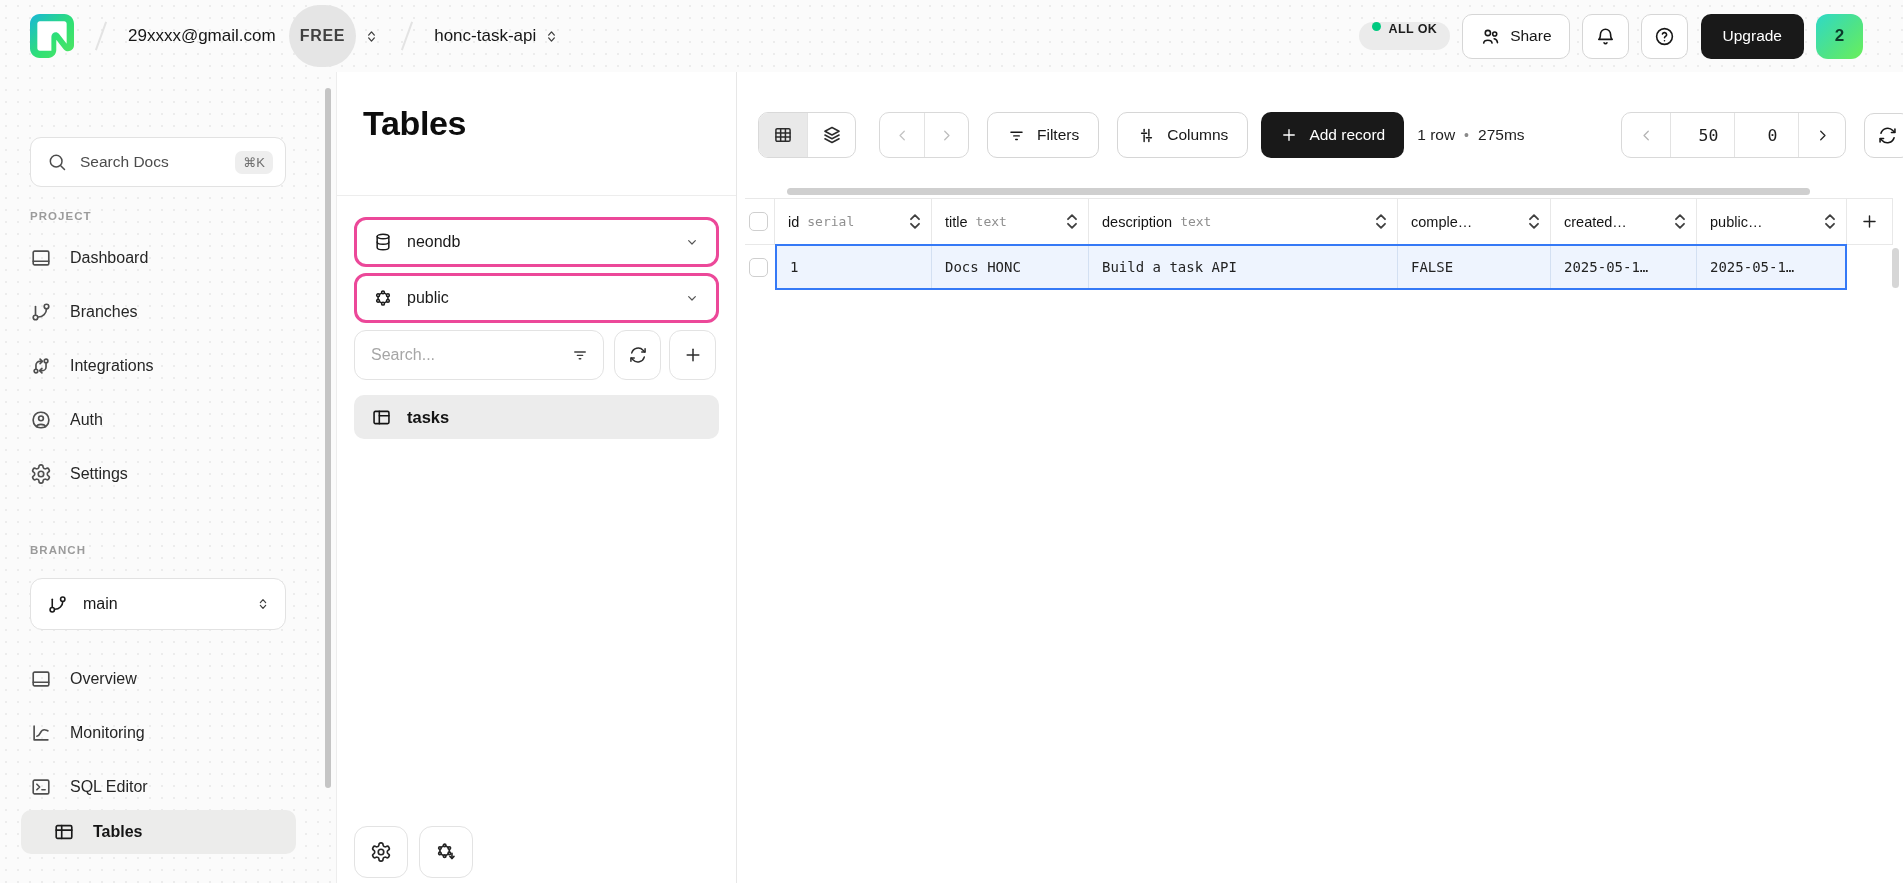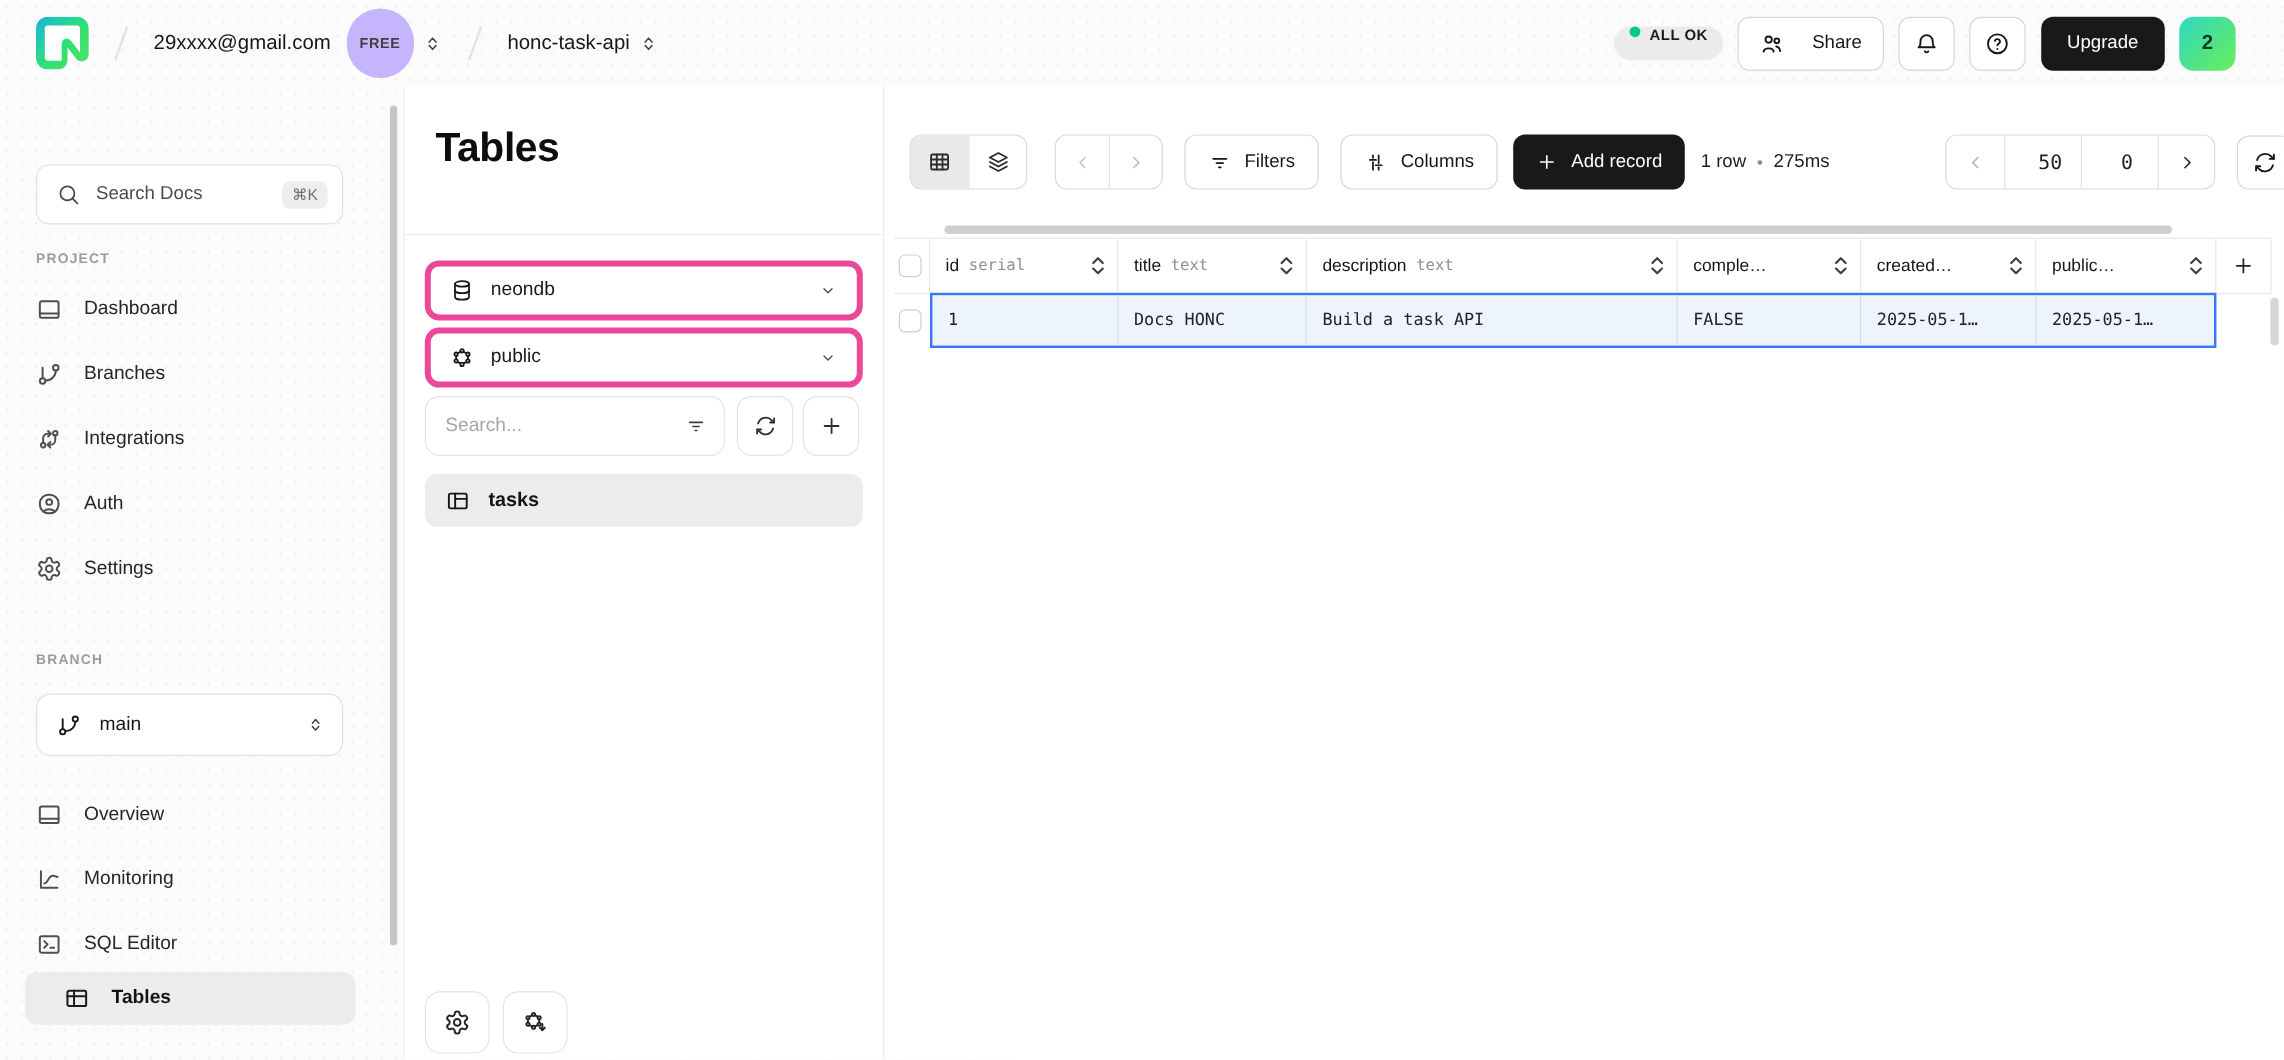--- a/index.html
+++ b/index.html
@@ -12,26 +12,26 @@
     background-size:12px 12px;
     position:relative;
   }
   svg { display:block; }
   .ic { stroke:currentColor; fill:none; stroke-width:1.8; stroke-linecap:round; stroke-linejoin:round; }
 
   
   .topbar { position:absolute; top:0; left:0; right:0; height:72px; display:flex; align-items:center; padding:0 40px 0 30px; gap:0; }
   .slash { width:2px; height:30px; background:#e3e3e3; transform:rotate(20deg); margin:0 26px; flex:none; }
   .crumb-text { font-size:17px; font-weight:500; color:#161616; white-space:nowrap; }
-  .plan-pill { background:#c4b5fd; color:#404040; font-size:12px; font-weight:700; letter-spacing:.045em; border-radius:999px; padding:22px 11px; margin-left:13px; }
+  .plan-pill { background:#e5e5e5; color:#404040; font-size:16px; font-weight:700; letter-spacing:.045em; border-radius:999px; padding:22px 11px; margin-left:13px; }
   .updown { color:#3f3f3f; margin-left:7px; cursor:pointer; }
   .tb-right { margin-left:auto; display:flex; align-items:center; gap:12px; }
   .status-pill { display:flex; align-items:flex-start; gap:8px; background:#ebebeb; border-radius:999px; height:28px; padding:0 13px; font-size:12.5px; font-weight:600; letter-spacing:.03em; color:#1c1c1c; }
   .status-dot { width:9px; height:9px; border-radius:50%; background:#00ca80; }
-  .btn { display:flex; align-items:center; justify-content:center; gap:23px; background:#fff; border:1px solid #d6d6d6; border-radius:10px; height:45px; font-size:15.5px; font-weight:500; color:#171717; cursor:pointer; }
+  .btn { display:flex; align-items:center; justify-content:center; gap:9px; background:#fff; border:1px solid #d6d6d6; border-radius:10px; height:45px; font-size:15.5px; font-weight:500; color:#171717; cursor:pointer; }
   .share-btn { padding:0 17px; }
   .sq-btn { width:47px; }
   .dark-btn { background:#191919; border:none; color:#fff; }
   .upgrade-btn { padding:0 22px; margin-left:1px; }
   .count-badge { width:47px; height:45px; border-radius:12px; background:linear-gradient(135deg,#2fd9c7 0%,#4fe387 55%,#6aef5a 100%); display:flex; align-items:center; justify-content:center; font-size:17px; font-weight:600; color:#0c3b2a; cursor:pointer; }
   .neon-logo { flex:none; cursor:pointer; }
 
   
   .sidebar { position:absolute; top:72px; left:0; width:336px; bottom:0; }
   .search-docs { position:absolute; left:30px; top:65px; width:256px; height:50px; background:#fff; border:1px solid #e2e2e2; border-radius:11px; display:flex; align-items:center; padding:0 12px 0 16px; gap:13px; color:#4c4c4c; font-size:15.5px; cursor:pointer; }
@@ -41,21 +41,21 @@
   .nav-item .nic { color:#4f4f4f; }
   .branch-select { position:absolute; left:30px; top:506px; width:256px; height:52px; background:#fff; border:1px solid #e2e2e2; border-radius:12px; display:flex; align-items:center; padding:0 14px 0 16px; gap:15px; font-size:16px; font-weight:500; cursor:pointer; }
   .branch-select .updown { margin-left:auto; }
   .tables-current { position:absolute; left:21px; top:738px; width:275px; height:44px; background:#ececeb; border-radius:10px; display:flex; align-items:center; gap:18px; padding-left:32px; font-size:16px; font-weight:600; color:#141414; cursor:pointer; }
   .side-scroll { position:absolute; left:325px; top:16px; width:6px; height:700px; border-radius:3px; background:#c5c5c5; cursor:pointer; }
 
   
   .tables-panel { position:absolute; top:72px; left:336px; width:401px; bottom:0; background:#fff; border-left:1px solid #ededed; border-right:1px solid #e7e7e7; }
   .panel-title { position:absolute; left:26px; top:32px; font-size:34px; font-weight:700; color:#0d0d0d; letter-spacing:-0.01em; }
   .panel-divider { position:absolute; left:0; right:0; top:123px; border-top:1px solid #ededed; }
-  .select-box { position:absolute; left:17px; width:365px; height:50px; border:5px solid #ec4899; border-radius:12px; display:flex; align-items:center; padding:0 16px; gap:14px; font-size:16px; font-weight:500; color:#1a1a1a; background:#fff; cursor:pointer; }
+  .select-box { position:absolute; left:17px; width:365px; height:50px; border:3px solid #ec4899; border-radius:12px; display:flex; align-items:center; padding:0 16px; gap:14px; font-size:16px; font-weight:500; color:#1a1a1a; background:#fff; cursor:pointer; }
   .select-box .chev { margin-left:auto; color:#555; }
   .search-row-input { position:absolute; left:17px; top:258px; width:250px; height:50px; border:1px solid #e3e3e3; border-radius:12px; display:flex; align-items:center; padding:0 14px 0 16px; background:#fff; }
   .search-row-input input { border:none; outline:none; flex:1; font-size:16px; font-family:"Liberation Sans",sans-serif; color:#333; background:transparent; min-width:0; }
   .search-row-input input::placeholder { color:#a6a6a6; }
   .mini-btn { position:absolute; top:258px; width:47px; height:50px; border:1px solid #e3e3e3; border-radius:12px; background:#fff; display:flex; align-items:center; justify-content:center; color:#2d2d2d; cursor:pointer; }
   .table-item { position:absolute; left:17px; top:323px; width:365px; height:44px; background:#ececec; border-radius:10px; display:flex; align-items:center; gap:15px; padding-left:17px; font-size:16.5px; font-weight:700; color:#141414; cursor:pointer; }
   .panel-bottom-btn { position:absolute; top:754px; width:54px; height:52px; border:1px solid #e3e3e3; border-radius:13px; background:#fff; display:flex; align-items:center; justify-content:center; color:#252525; cursor:pointer; }
 
   
   .content { position:absolute; top:72px; left:737px; right:0; bottom:0; background:#fff; overflow:hidden; }

